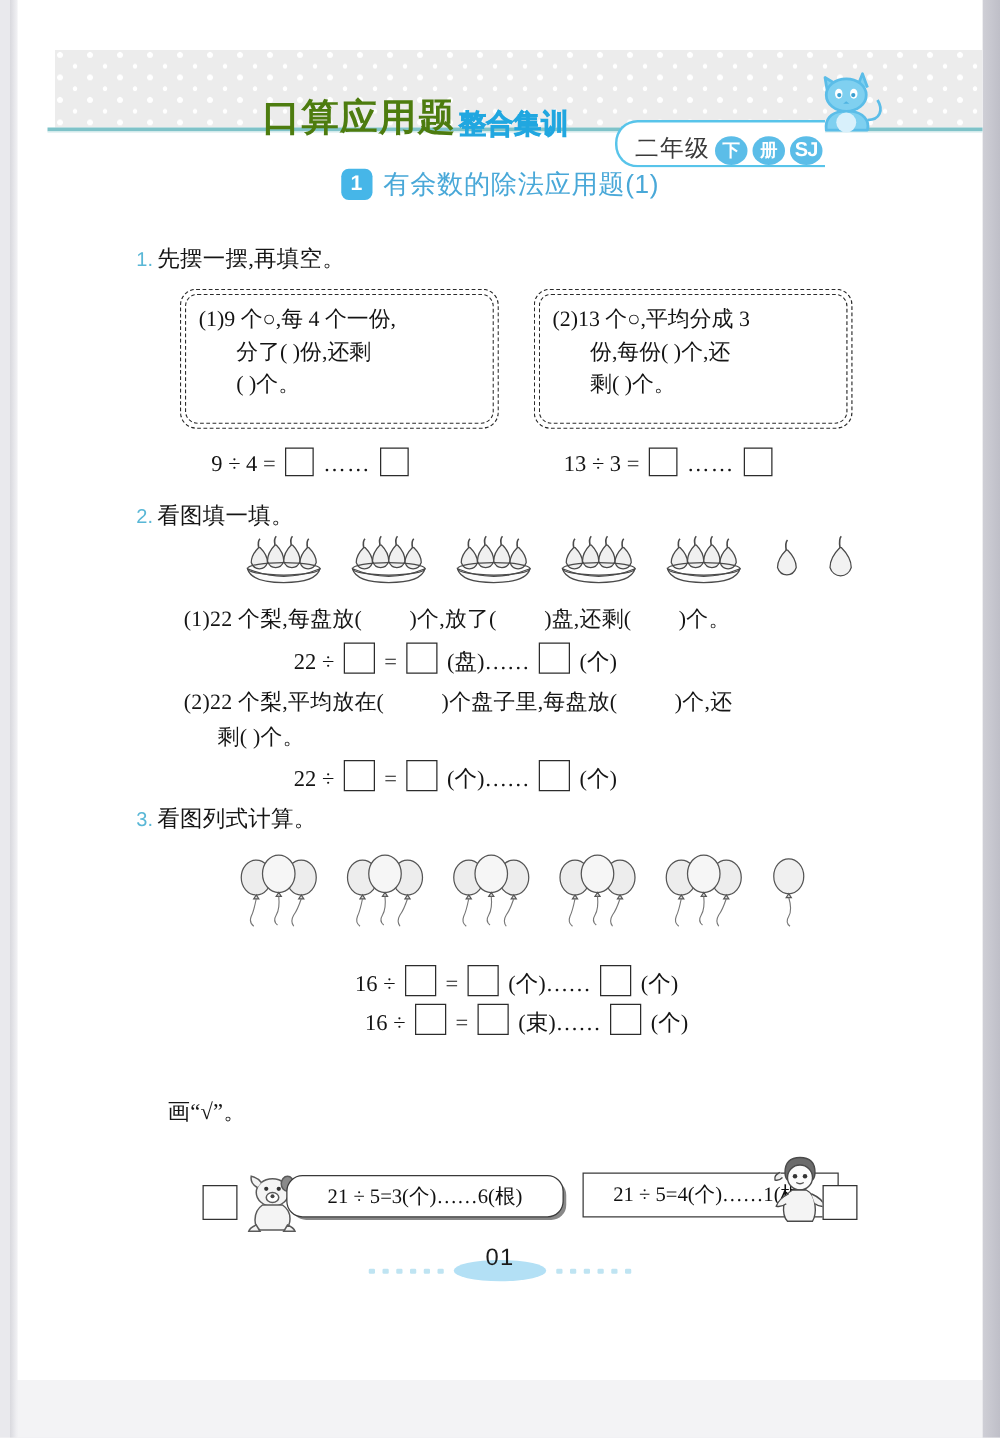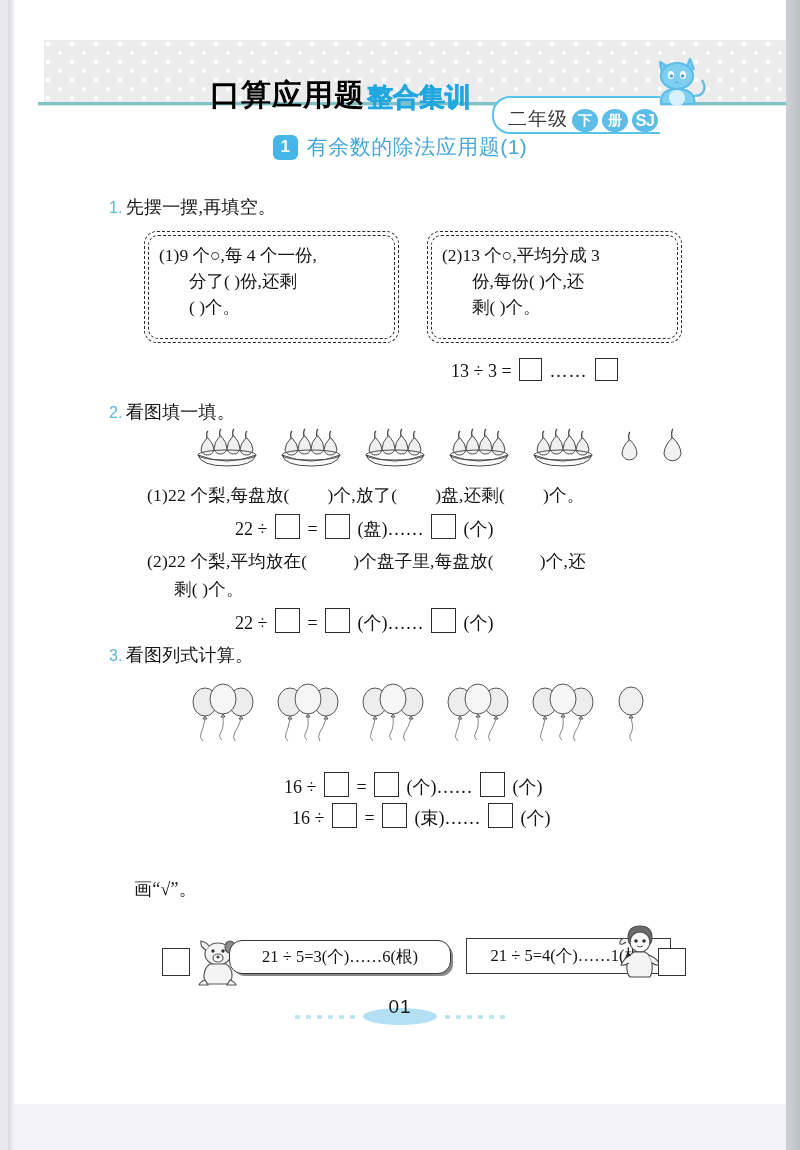--- a/index.html
+++ b/index.html
@@ -52,26 +52,26 @@
     background: #cfe7e9;
   }
 
   .brand-wrap {
     position: absolute; left: 196px; top: 62px;
     display: flex; align-items: flex-end; gap: 2px;
     height: 48px;
   }
   .brand-black {
     font-family: "Liberation Sans", sans-serif;
-    font-weight: bold; font-size: 30px; color: #000000;
+    font-weight: bold; font-size: 30px; color: #4d7c0f;
     letter-spacing: 1px; line-height: 1;
   }
   .brand-blue {
     font-family: "Liberation Sans", sans-serif;
-    font-weight: bold; font-size: 26px; color: #21a7e0;
+    font-weight: bold; font-size: 22px; color: #21a7e0;
     letter-spacing: 0px; line-height: 1;
     -webkit-text-stroke: 0.6px #21a7e0;
   }
 
   .grade-badge {
     position: absolute; left: 478px; top: 74px;
     height: 34px;
     border: 2px solid #58c4ea;
     border-right: none;
     border-radius: 18px 0 0 18px;
@@ -254,20 +254,26 @@
   </div>
 
   <div class="dashbox" style="left:413px; top:231px; width:255px; height:112px;">
     <div class="dashbox-inner">
       <div>(2)13 个○,平均分成 3</div>
       <div><span class="indent"></span><span>份,每份(      )个,还</span></div>
       <div><span class="indent"></span><span>剩(      )个。</span></div>
     </div>
   </div>
 
+  <div class="eq" style="left:155px; top:358px;">
+    <span>9 ÷ 4 =</span>
+    <span class="sq"></span>
+    <span class="dots">……</span>
+    <span class="sq"></span>
+  </div>
 
   <div class="eq" style="left:437px; top:358px;">
     <span>13 ÷ 3 =</span>
     <span class="sq"></span>
     <span class="dots">……</span>
     <span class="sq"></span>
   </div>
 
   <div class="qline" style="left:95px; top:400px;">
     <span class="qnum">2.</span><span class="cn">看图填一填。</span>

